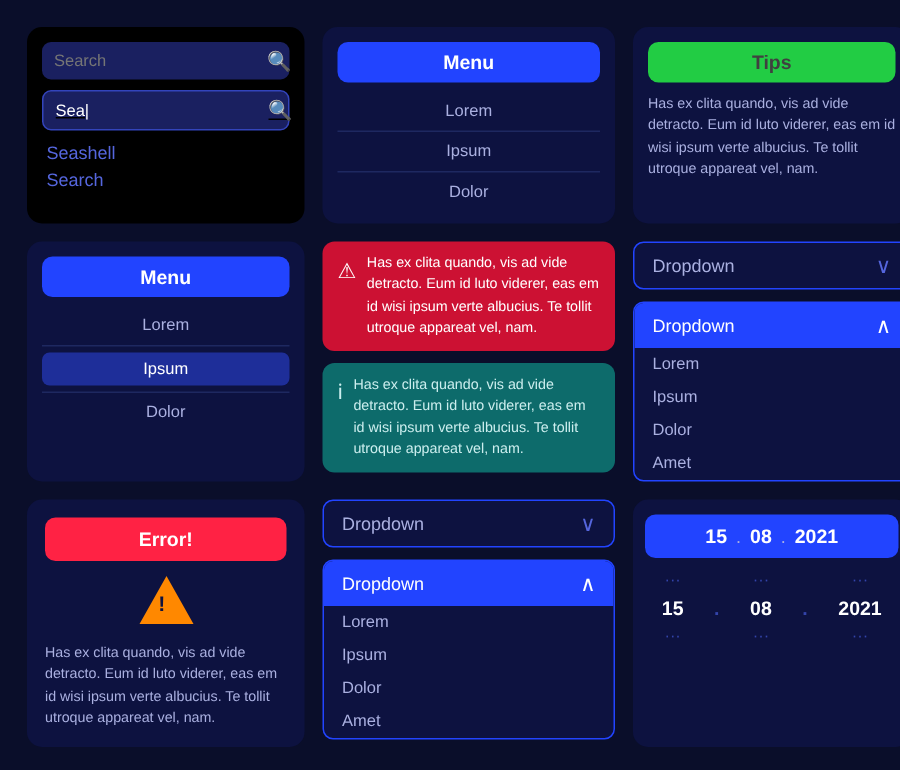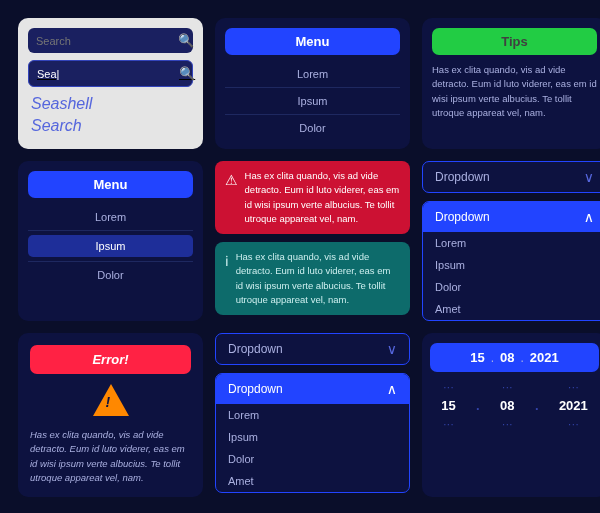--- a/index.html
+++ b/index.html
@@ -15,21 +15,21 @@
     .main-grid {
       display: grid;
       grid-template-columns: 185px 195px 185px;
       grid-template-rows: auto auto auto auto;
       gap: 12px;
       padding: 18px 18px 18px 18px;
     }
 
     
     .search-widget {
-      background: #e5e5e5;
+      background: #000000;
       border-radius: 10px;
       padding: 10px 10px;
     }
     .search-bar-top {
       display: flex;
       align-items: center;
       background: #1a2060;
       border-radius: 6px;
       padding: 5px 8px;
       margin-bottom: 7px;
@@ -60,24 +60,23 @@
     .search-bar-active input {
       background: transparent;
       border: none;
       color: #ffffff;
       font-size: 11px;
       outline: none;
       flex: 1;
     }
     .search-result {
       color: #5566dd;
-      font-size: 16px;
+      font-size: 12px;
       padding: 2px 3px;
       cursor: pointer;
-      font-style: italic;
     }
 
     
     .menu-widget {
       background: #0d1240;
       border-radius: 10px;
       padding: 10px 10px;
       display: flex;
       flex-direction: column;
       align-items: stretch;
@@ -350,21 +349,21 @@
       padding: 0 2px;
       align-self: center;
     }
 
     .cell-r1c1 { grid-column: 1; grid-row: 1; }
     .cell-r1c2 { grid-column: 2; grid-row: 1; }
     .cell-r1c3 { grid-column: 3; grid-row: 1; }
     .cell-r2c1 { grid-column: 1; grid-row: 2; }
     .cell-r2c2 { grid-column: 2; grid-row: 2; }
     .cell-r2c3 { grid-column: 3; grid-row: 2; }
-    .cell-r3c1 { grid-column: 1; grid-row: 3; font-style: italic; }
+    .cell-r3c1 { grid-column: 1; grid-row: 3; }
     .cell-r3c2 { grid-column: 2; grid-row: 3; }
     .cell-r3c3 { grid-column: 3; grid-row: 3; }
   </style>
 </head>
 <body>
 
 <div class="main-grid">
 
   <div class="search-widget cell-r1c1">
     <div class="search-bar-top">

